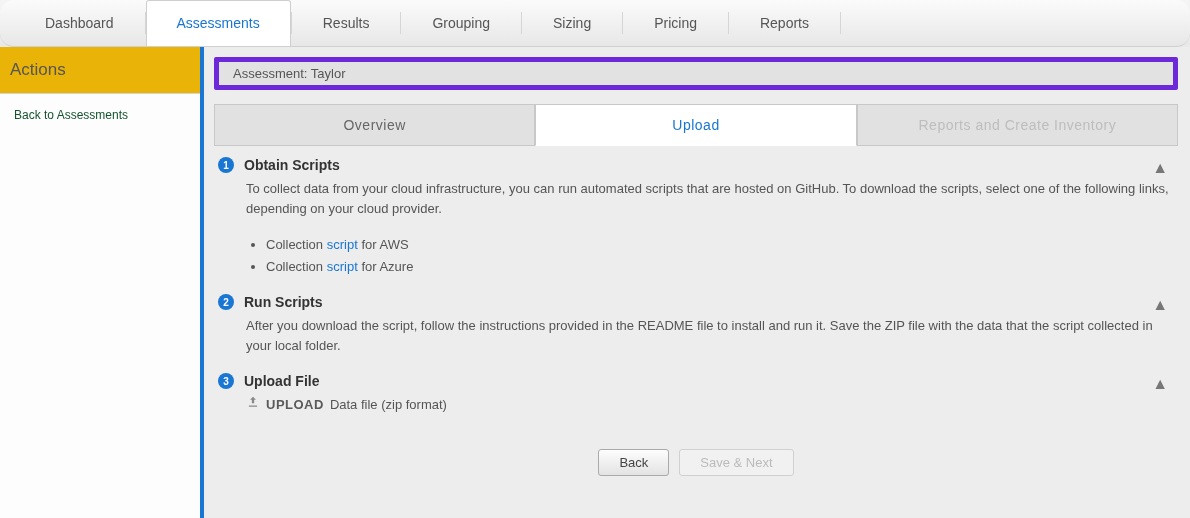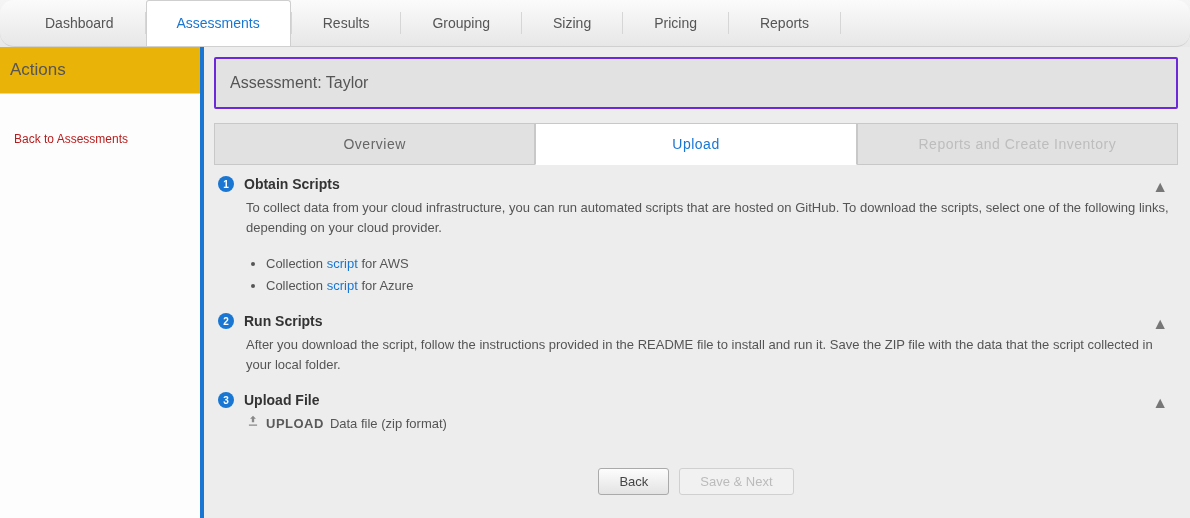--- a/index.html
+++ b/index.html
@@ -68,36 +68,35 @@
     background: #eab308;
     border-bottom: 1px solid #d5d5d5;
     padding: 13px 10px;
     font-size: 17px;
     color: #555;
   }
   .sidebar-link {
     display: block;
     padding: 14px 14px 8px 14px;
     font-size: 12px;
-    color: #b91c1c;
-    cursor: pointer;
-    margin-top: 24px;
+    color: #14532d;
+    cursor: pointer;
   }
   .main {
     flex: 1;
     background: #ededed;
     padding: 10px 12px 10px 10px;
     overflow: auto;
   }
   .panel-title {
     background: #e2e2e2;
-    border: 2px solid #6d28d9;
+    border: 5px solid #6d28d9;
     border-radius: 2px;
-    padding: 15px 14px;
-    font-size: 16px;
+    padding: 4px 14px;
+    font-size: 13px;
     color: #555;
     margin-bottom: 14px;
   }
 
   
   .innertabs {
     display: flex;
     margin-bottom: 11px;
   }
   .innertabs .itab {

